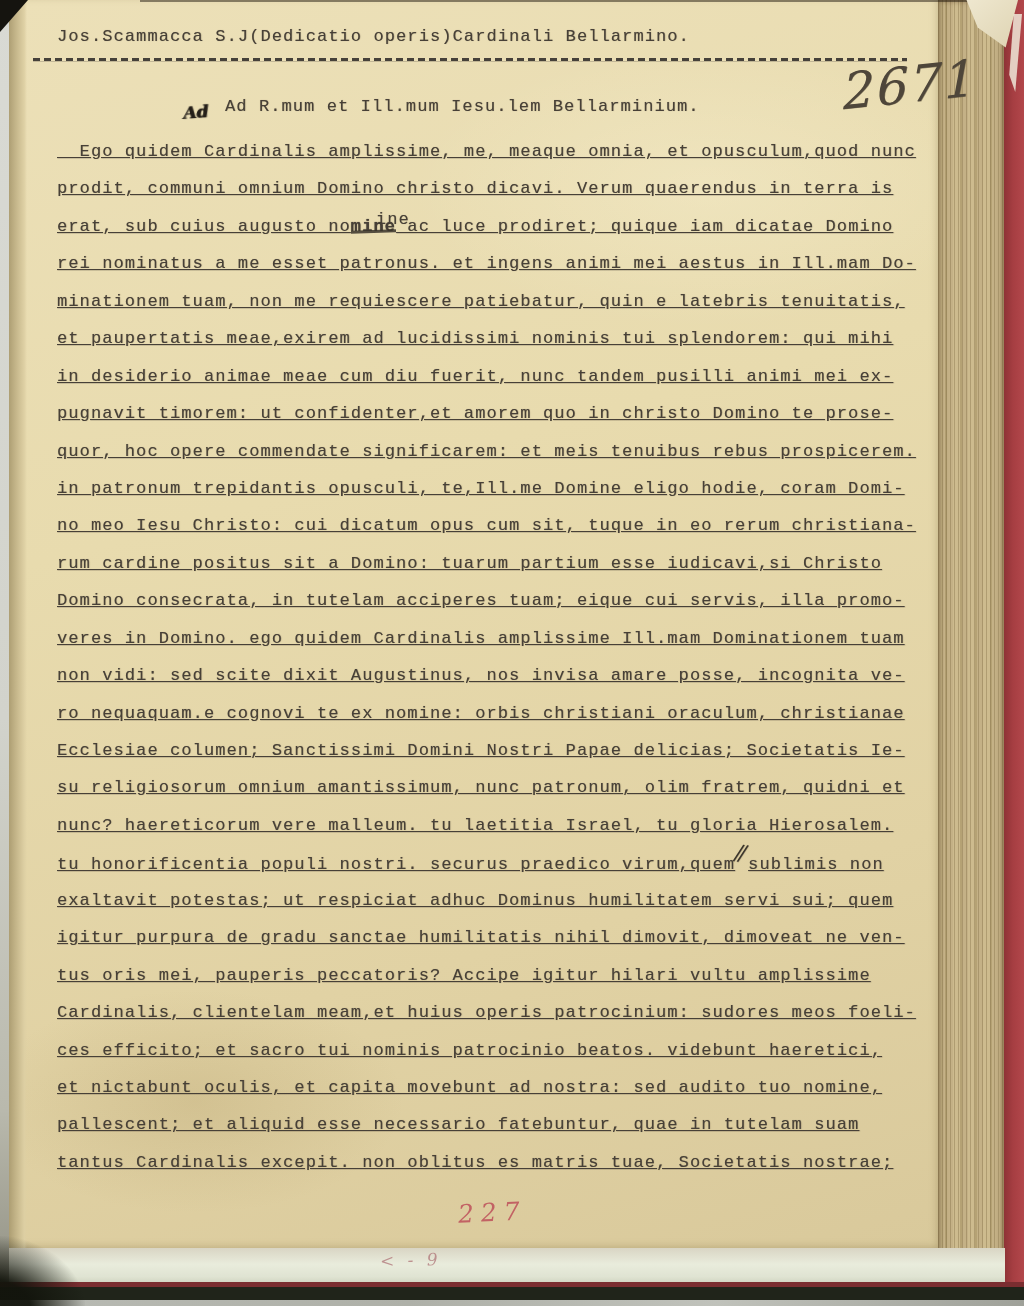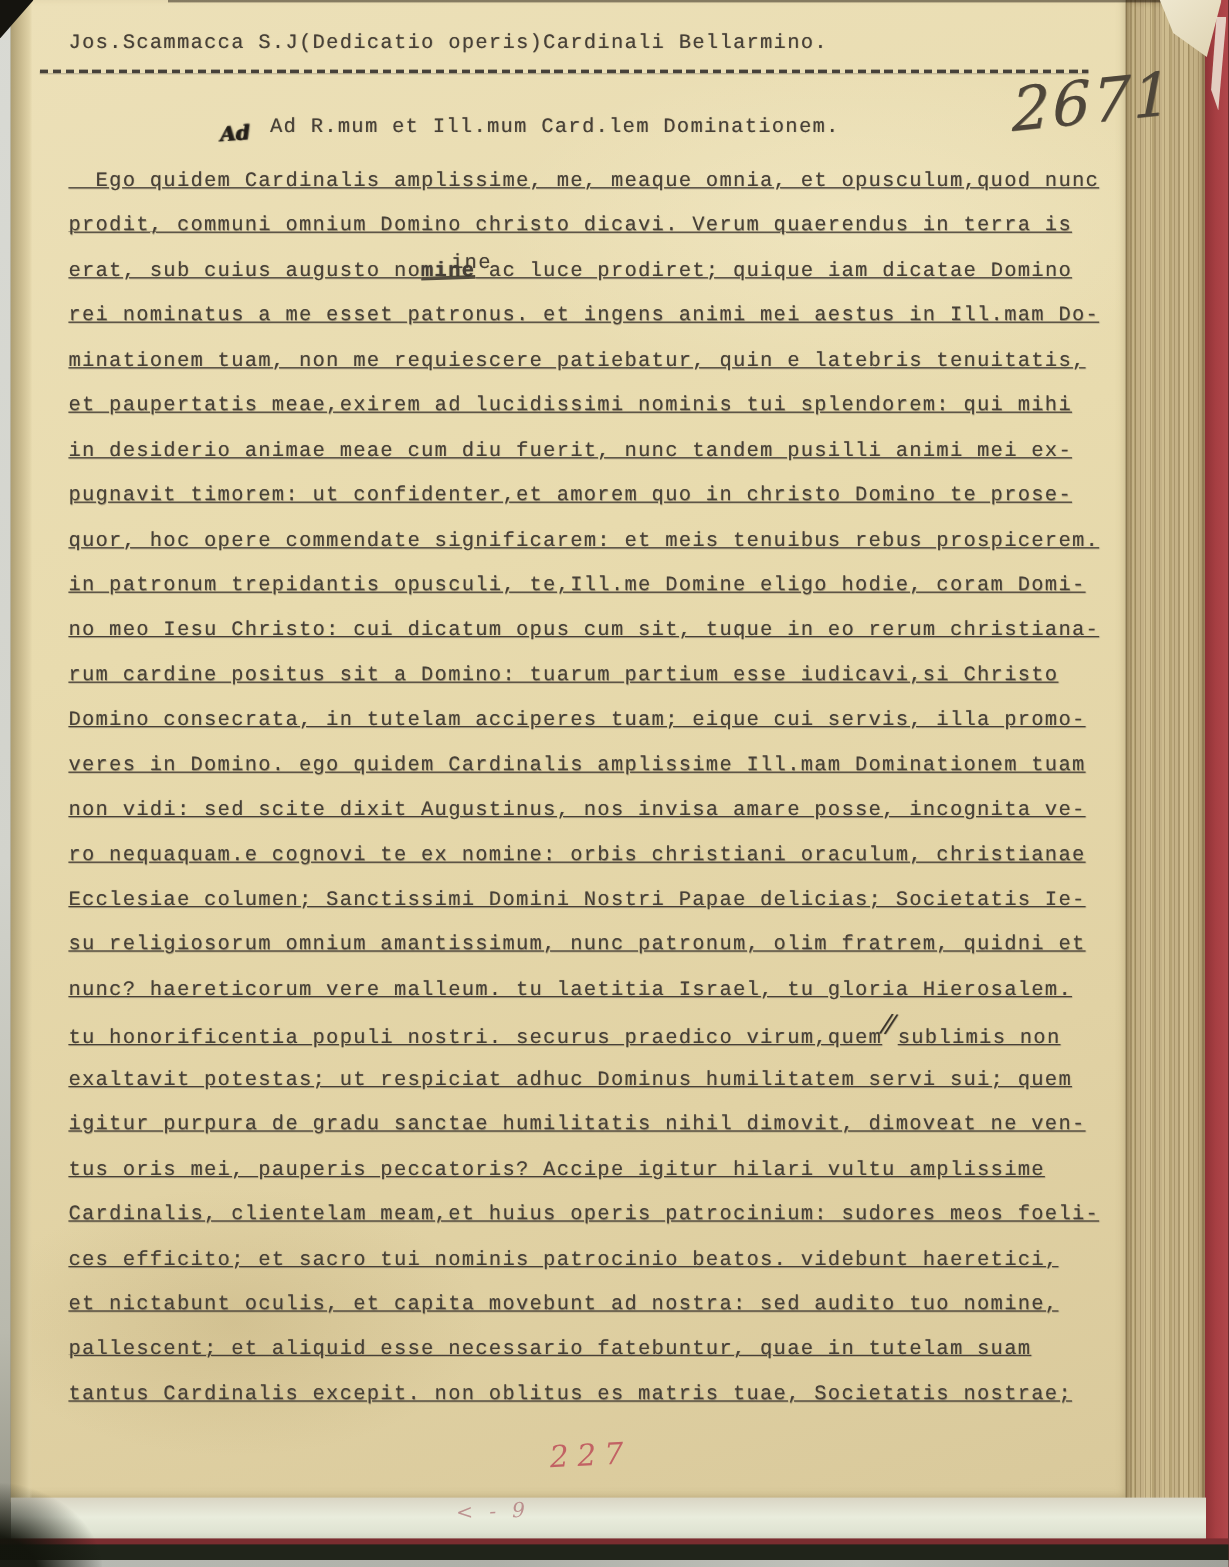--- a/index.html
+++ b/index.html
@@ -97,20 +97,20 @@
   <div class="bottom-bar"></div>
   <div class="top-edge-line"></div>
   <div class="corner-wedge-tl"></div>
   <div class="corner-shadow-bl"></div>
   <div class="corner-tear-tr"></div>
   <div class="binding-scratch"></div>
 
   <div class="typed header-line">Jos.Scammacca S.J(Dedicatio operis)Cardinali Bellarmino.</div>
   <div class="divider"></div>
   <div class="heading-smudge hand">Ad</div>
-  <div class="typed heading">Ad R.mum et Ill.mum Card.lem Dominationem.</div>
+  <div class="typed heading">Ad R.mum et Ill.mum Iesu.lem Bellarminium.</div>
   <div class="typed body-text"><div class="tline">  Ego quidem Cardinalis amplissime, me, meaque omnia, et opusculum,quod nunc</div><div class="tline">prodit, communi omnium Domino christo dicavi. Verum quaerendus in terra is</div><div class="tline">erat, sub cuius augusto no<span class="overtype"><span class="struck">mine</span><span class="raised">ine</span></span> ac luce prodiret; quique iam dicatae Domino</div><div class="tline">rei nominatus a me esset patronus. et ingens animi mei aestus in Ill.mam Do-</div><div class="tline">minationem tuam, non me requiescere patiebatur, quin e latebris tenuitatis,</div><div class="tline">et paupertatis meae,exirem ad lucidissimi nominis tui splendorem: qui mihi</div><div class="tline">in desiderio animae meae cum diu fuerit, nunc tandem pusilli animi mei ex-</div><div class="tline">pugnavit timorem: ut confidenter,et amorem quo in christo Domino te prose-</div><div class="tline">quor, hoc opere commendate significarem: et meis tenuibus rebus prospicerem.</div><div class="tline">in patronum trepidantis opusculi, te,Ill.me Domine eligo hodie, coram Domi-</div><div class="tline">no meo Iesu Christo: cui dicatum opus cum sit, tuque in eo rerum christiana-</div><div class="tline">rum cardine positus sit a Domino: tuarum partium esse iudicavi,si Christo</div><div class="tline">Domino consecrata, in tutelam acciperes tuam; eique cui servis, illa promo-</div><div class="tline">veres in Domino. ego quidem Cardinalis amplissime Ill.mam Dominationem tuam</div><div class="tline">non vidi: sed scite dixit Augustinus, nos invisa amare posse, incognita ve-</div><div class="tline">ro nequaquam.e cognovi te ex nomine: orbis christiani oraculum, christianae</div><div class="tline">Ecclesiae columen; Sanctissimi Domini Nostri Papae delicias; Societatis Ie-</div><div class="tline">su religiosorum omnium amantissimum, nunc patronum, olim fratrem, quidni et</div><div class="tline">nunc? haereticorum vere malleum. tu laetitia Israel, tu gloria Hierosalem.</div><div class="tline">tu honorificentia populi nostri. securus praedico virum,quem<span class="caret-mark">//</span>sublimis non</div><div class="tline">exaltavit potestas; ut respiciat adhuc Dominus humilitatem servi sui; quem</div><div class="tline">igitur purpura de gradu sanctae humilitatis nihil dimovit, dimoveat ne ven-</div><div class="tline">tus oris mei, pauperis peccatoris? Accipe igitur hilari vultu amplissime</div><div class="tline">Cardinalis, clientelam meam,et huius operis patrocinium: sudores meos foeli-</div><div class="tline">ces efficito; et sacro tui nominis patrocinio beatos. videbunt haeretici,</div><div class="tline">et nictabunt oculis, et capita movebunt ad nostra: sed audito tuo nomine,</div><div class="tline">pallescent; et aliquid esse necessario fatebuntur, quae in tutelam suam</div><div class="tline">tantus Cardinalis excepit. non oblitus es matris tuae, Societatis nostrae;</div></div>
 
   <div class="hand folio-number">2671</div>
   <div class="hand red-number">227</div>
   <div class="hand edge-mark">&lt; - 9</div>
 
 </div>
 
 </body></html>

